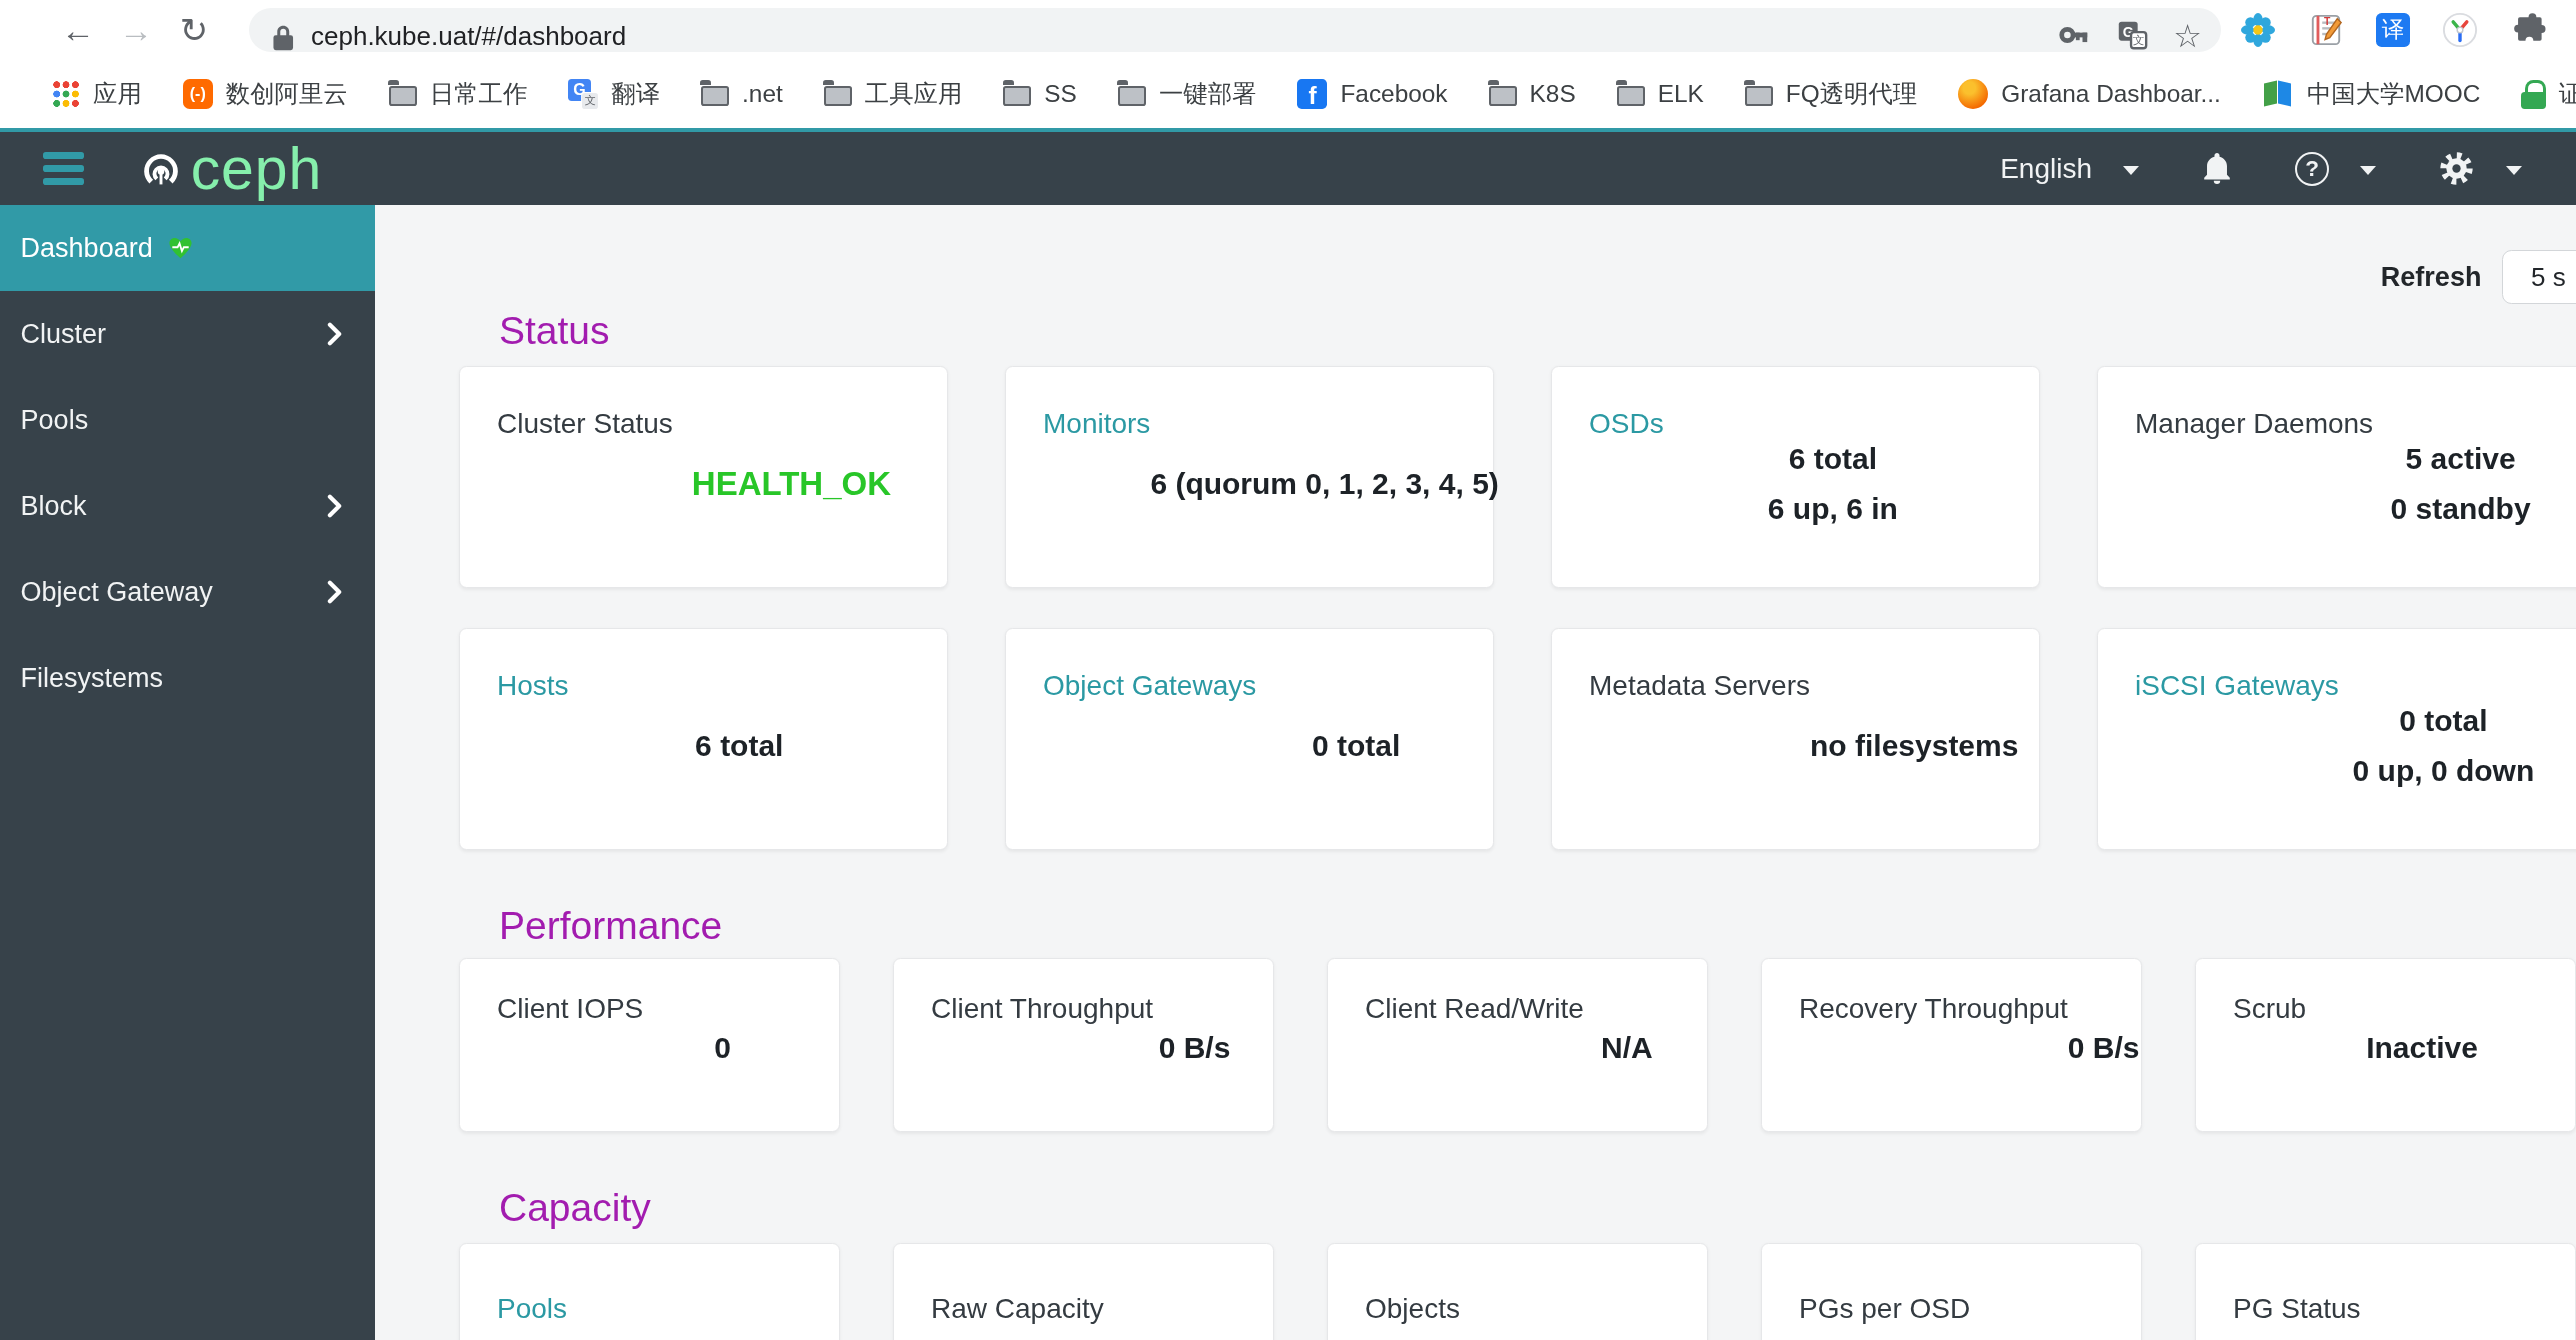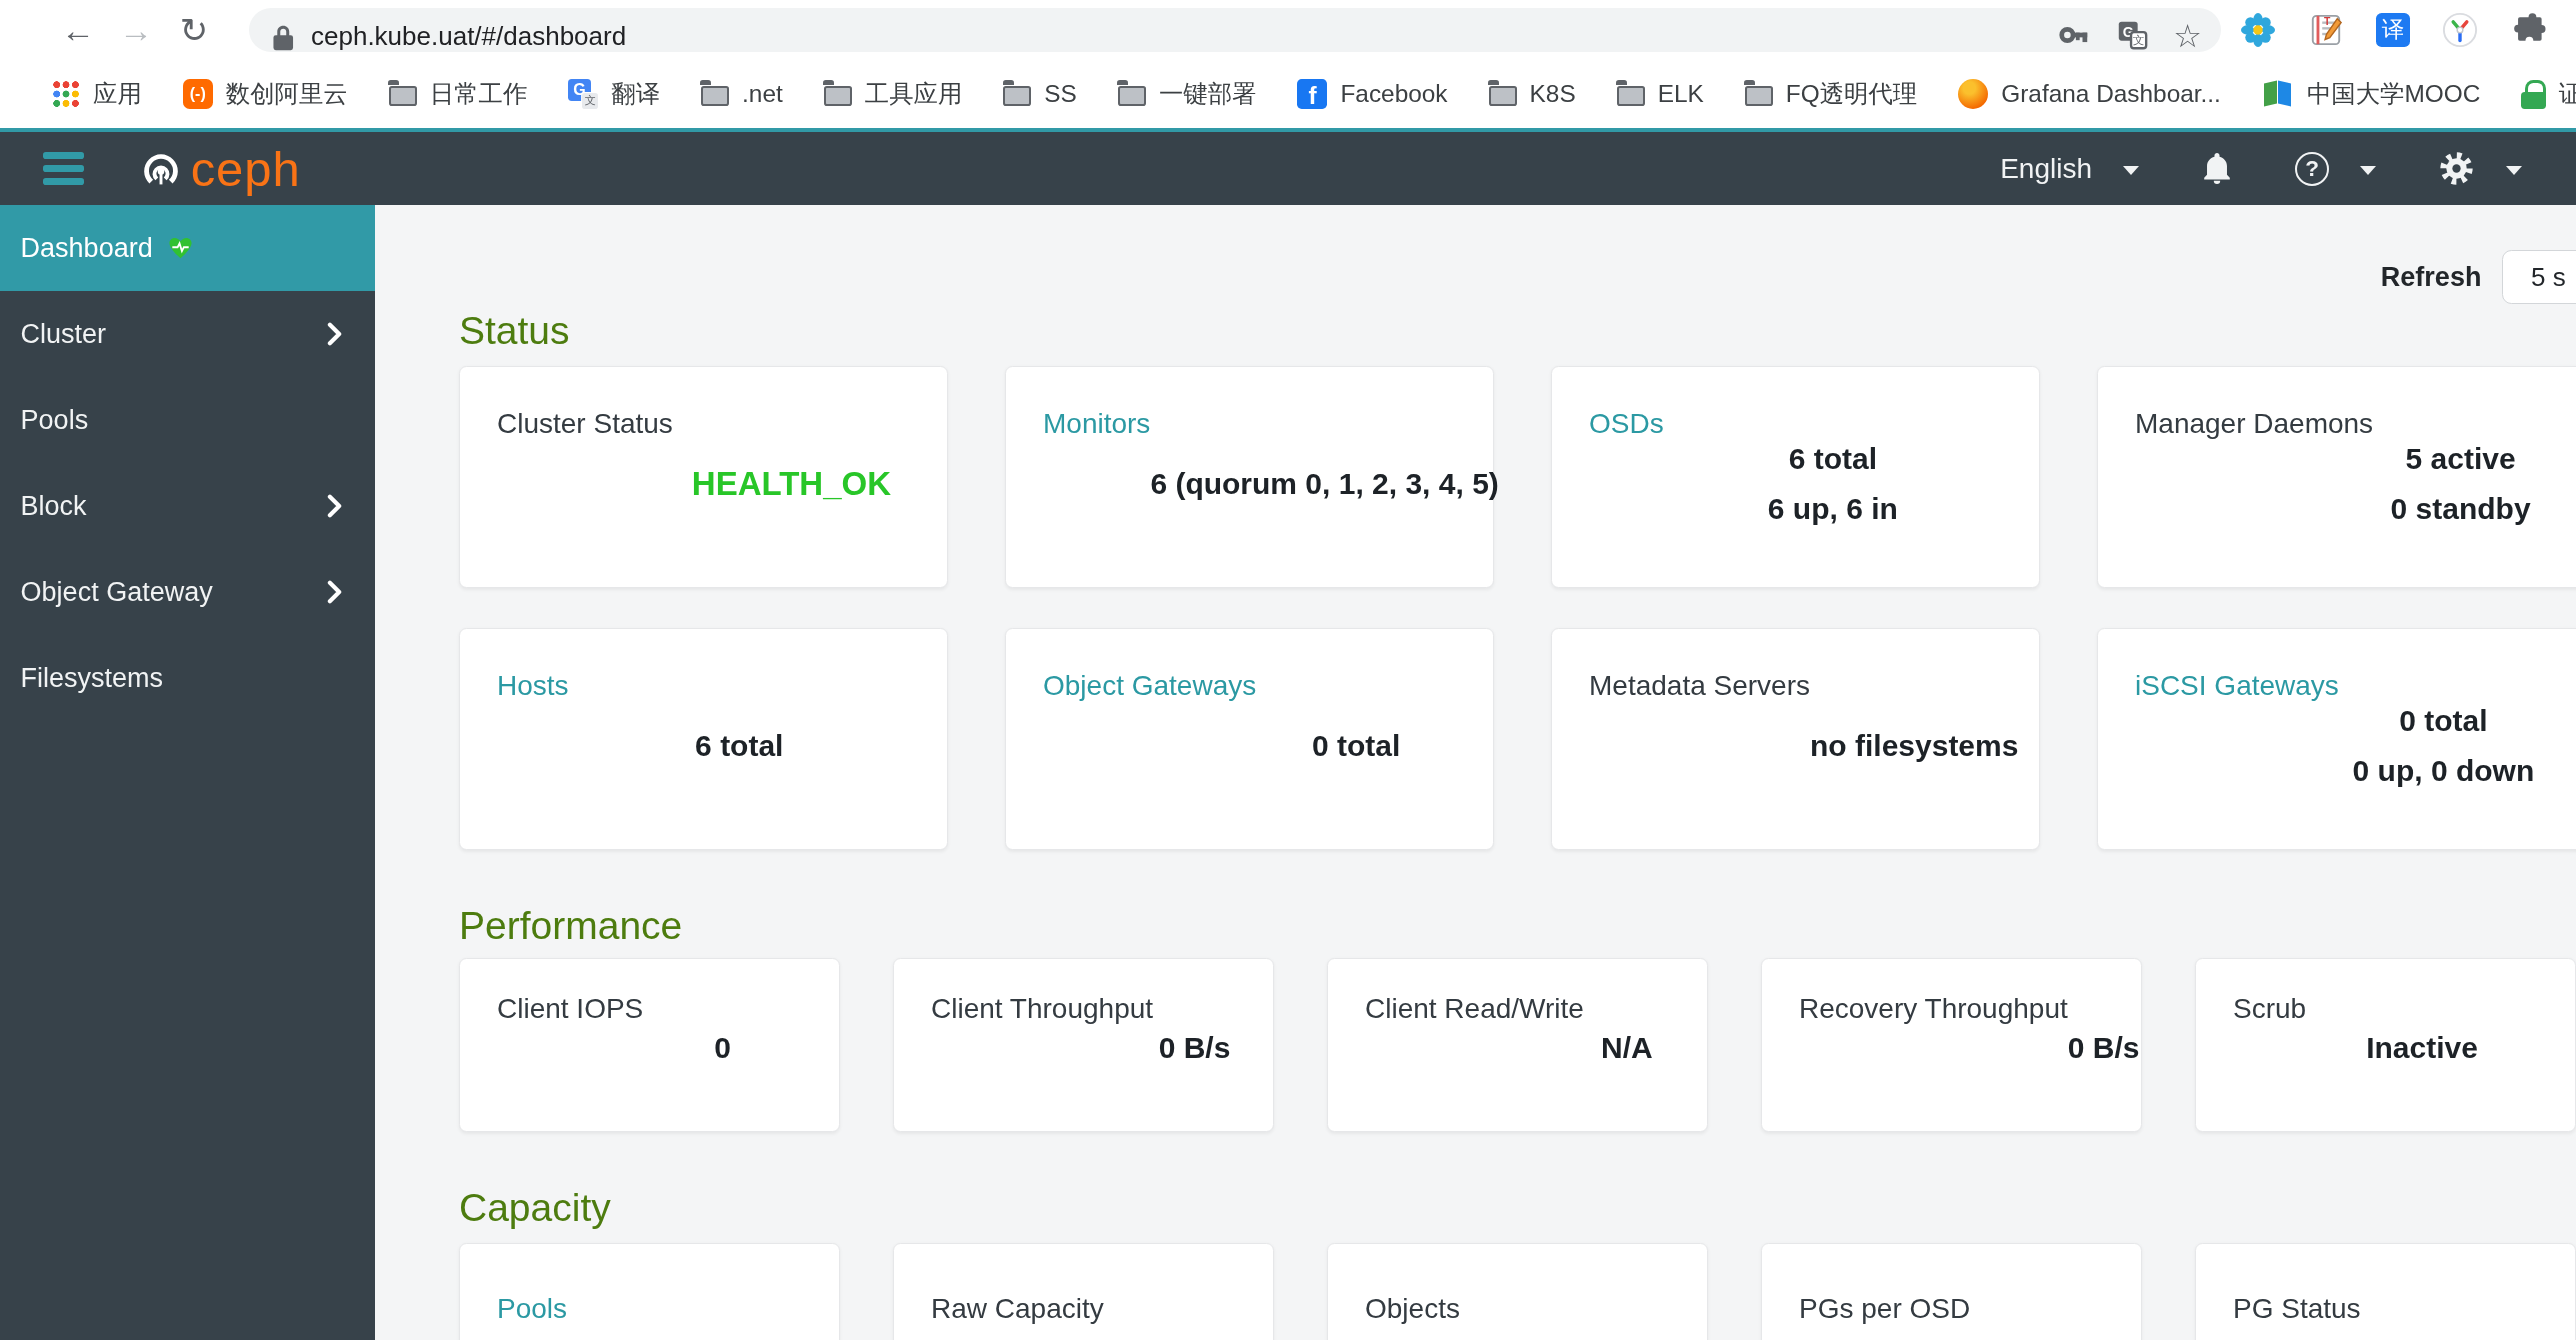--- a/index.html
+++ b/index.html
@@ -52,21 +52,21 @@
   .bm-ico--mooc::after{content:"";position:absolute;left:16px;top:2.8px;width:13px;height:22.5px;background:#1e88e5;transform:skewY(12deg);}
   .bm-ico--lock-green{width:24.4px;height:28px;margin-top:1.9px;}
   .bm-ico--lock-green::before{content:"";position:absolute;left:3.7px;top:0;width:15px;height:15px;border:3.7px solid #34a853;border-bottom:none;border-radius:8.4px 8.4px 0 0;}
   .bm-ico--lock-green::after{content:"";position:absolute;left:0;top:11.2px;width:24.4px;height:17px;background:#34a853;border-radius:3.7px;}
 
   
   .app-header{height:77px;background:var(--header-bg);border-top:4.7px solid var(--accent);display:flex;align-items:center;padding:0 54px 0 43px;}
   .hamburger{display:flex;flex-direction:column;gap:6.6px;cursor:pointer;margin-right:51px;}
   .hamburger i{display:block;width:41px;height:6.6px;background:var(--accent);border-radius:2.8px;}
   .brand{display:flex;align-items:center;gap:3.7px;}
-  .brand-name{color:#f97316;font-size:49px;letter-spacing:0.9px;font-weight:400;}
+  .brand-name{color:#86efac;font-size:59px;letter-spacing:0.9px;font-weight:400;}
   .hdr-right{margin-left:auto;display:flex;align-items:center;gap:62px;}
   .hdr-item{display:flex;align-items:center;gap:31px;color:#fff;cursor:pointer;}
   .hdr-lang{font-size:28px;color:#f1f3f4;}
   .caret{width:0;height:0;border-left:8.4px solid transparent;border-right:8.4px solid transparent;border-top:9.4px solid #f1f3f4;margin-top:3.7px;}
   .help-circle{width:34px;height:34px;border:2.8px solid #f1f3f4;border-radius:50%;color:#f1f3f4;font-size:22.5px;display:flex;align-items:center;justify-content:center;font-weight:bold;}
 
   
   .shell{display:flex;height:1135px;}
   .sidebar{width:375px;flex:0 0 auto;background:var(--header-bg);}
   .nav-item{height:86px;display:flex;align-items:center;padding:0 32px 0 20.6px;color:#f1f3f4;font-size:27px;cursor:pointer;position:relative;}
@@ -74,21 +74,21 @@
   .nav-heart{margin-left:15px;display:none;align-items:center;}
   .nav-item.active .nav-heart{display:flex;}
   .nav-chevron{margin-left:auto;display:none;}
   .nav-item.has-children .nav-chevron{display:block;}
 
   .main{flex:1;background:var(--content-bg);padding:0 0 0 84px;overflow:hidden;}
   .refresh-row{margin-top:45px;height:54px;display:flex;align-items:center;justify-content:flex-end;}
   .refresh-label{font-size:27px;font-weight:bold;color:#22262a;margin-right:20.6px;}
   .refresh-select{width:141px;height:54px;background:#fff;border:1.9px solid #d3d6d9;border-radius:9.4px;font-size:26px;color:#22262a;display:flex;align-items:center;padding-left:28px;flex:0 0 auto;margin-right:-67px;}
 
-  .section-title{font-size:39px;font-weight:400;color:#4d7c0f;line-height:49px;}
+  .section-title{font-size:39px;font-weight:400;color:#a21caf;line-height:49px;margin-left:40px;}
   .st-status{margin-top:1.9px;}
   .st-perf{margin-top:51px;}
   .st-cap{margin-top:51px;}
 
   .grid{display:grid;margin-top:11.2px;}
   .grid-status{grid-template-columns:repeat(4,489px);column-gap:57px;row-gap:40px;}
   .grid-5{grid-template-columns:repeat(5,381px);column-gap:53px;margin-top:7.5px;}
   .grid-cap{margin-top:11.2px;}
 
   .card{background:#fff;border:0.9px solid #e6e7e9;border-radius:7.5px;box-shadow:0 1.9px 3.7px rgba(0,0,0,0.06);padding:41px 37px 28px 37px;display:flex;}

